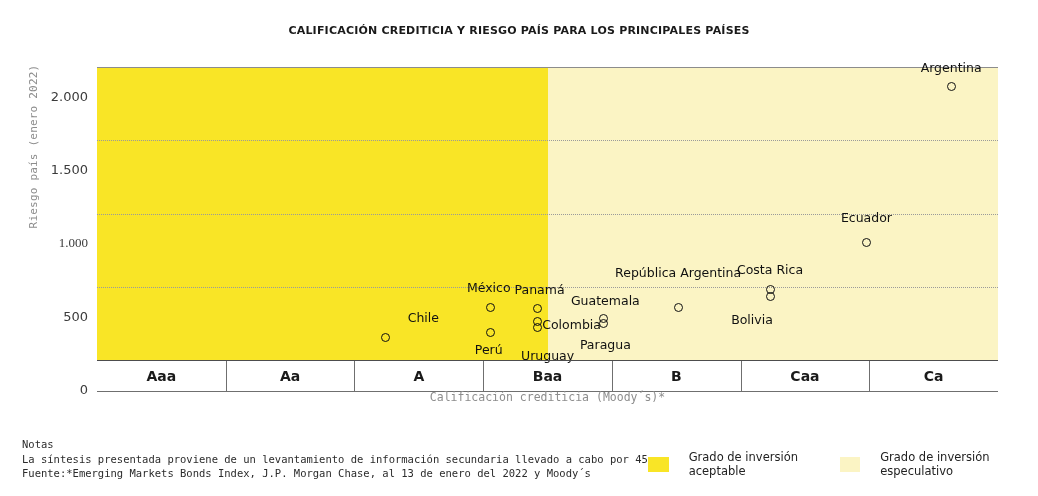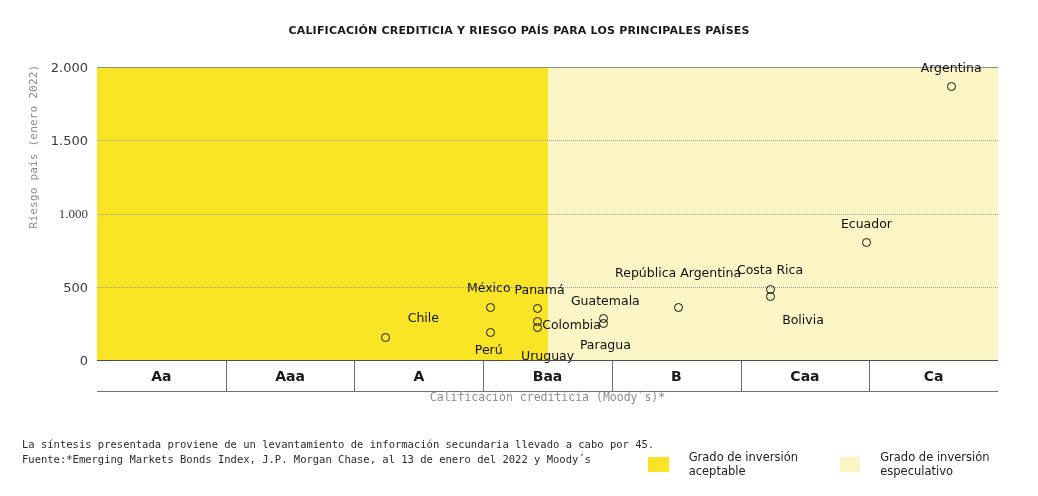--- a/index.html
+++ b/index.html
@@ -76,20 +76,21 @@
 
   
   .ytick {
     position: absolute;
     right: 0;
     transform: translateY(-50%);
     font-family: "DejaVu Sans", sans-serif;
     font-size: 13px;
     color: #3b3b3b;
     white-space: nowrap;
+    margin-top: 29px;
   }
   #y-ticks {
     position: absolute;
     left: 20px;
     top: 67px;
     width: 68px;
     height: 293px;
   }
   #y-axis-label {
     position: absolute;
@@ -244,42 +245,43 @@
       <div class="plabel" style="left: 450.589px; top: 272.477px; margin-top: 9px;">Uruguay</div>
       <div class="point" style="left: 506.362px; top: 251.248px;"></div>
       <div class="plabel" style="left: 508.362px; top: 226.248px;">Guatemala</div>
       <div class="point" style="left: 506.362px; top: 256.668px;"></div>
       <div class="plabel" style="left: 508.362px; top: 269.668px;">Paragua</div>
       <div class="point" style="left: 581.145px; top: 240.553px;"></div>
       <div class="plabel" style="left: 581.145px; top: 197.553px; text-align: center; line-height: 15px; white-space: normal; width: 150px;">República Argentina</div>
       <div class="point" style="left: 673.047px; top: 222.387px;"></div>
       <div class="plabel" style="left: 673.047px; top: 195.387px;">Costa Rica</div>
       <div class="point" style="left: 673.047px; top: 229.712px;"></div>
-      <div class="plabel" style="left: 706px; top: 244.712px;">Bolivia</div>
+      <div class="plabel" style="left: 655px; top: 244.712px;">Bolivia</div>
       <div class="point" style="left: 769.454px; top: 175.067px;"></div>
-      <div class="plabel" style="left: 769.454px; top: 149px;">Ecuador</div>
+      <div class="plabel" style="left: 769.454px; top: 143px;">Ecuador</div>
       <div class="point" style="left: 854.148px; top: 19.7775px;"></div>
       <div class="plabel" style="left: 854.148px; top: -7.2225px;">Argentina</div>
     </div>
 </div>
 
 <div id="axis-baseline"></div>
 <div id="x-axis">
+    <div class="xcell">Aaa</div>
     <div class="xcell">Aa</div>
-    <div class="xcell">Aaa</div>
     <div class="xcell">A</div>
     <div class="xcell">Baa</div>
     <div class="xcell">B</div>
     <div class="xcell">Caa</div>
     <div class="xcell">Ca</div>
   </div>
 <div id="x-axis-bottom"></div>
 <div id="x-axis-label">Calificación crediticia (Moody´s)*</div>
 
 <div id="notes">
+  <div>Notas</div>
   <div>La síntesis presentada proviene de un levantamiento de información secundaria llevado a cabo por 45.</div>
   <div>Fuente:*Emerging Markets Bonds Index, J.P. Morgan Chase, al 13 de enero del 2022 y Moody´s</div>
 </div>
 
 <div id="legend">
     <div class="legend-item">
       <span class="swatch" style="background: rgb(249, 229, 38);"></span>
       <span>Grado de inversión aceptable</span>
     </div>
     <div class="legend-item">

